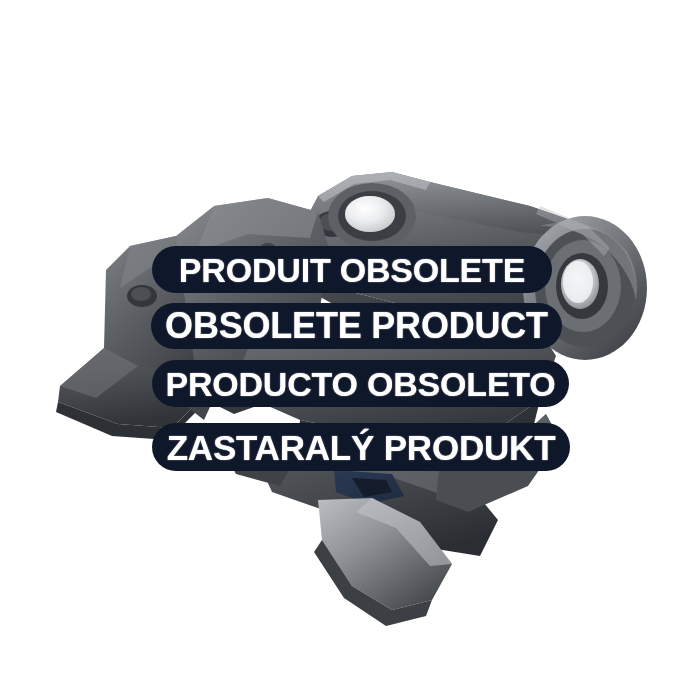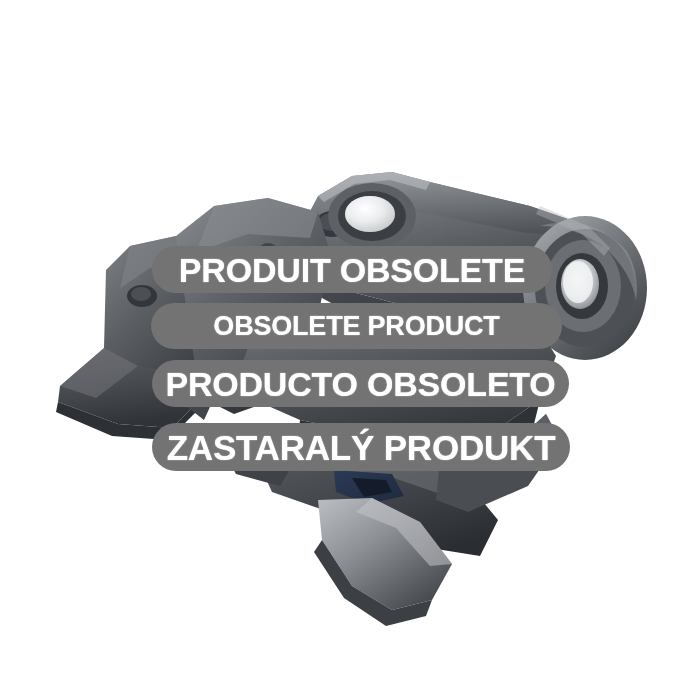--- a/index.html
+++ b/index.html
@@ -39,21 +39,21 @@
     left: 0;
     top: 240px;
     width: 700px;
     height: 240px;
   }
   .banner {
     position: absolute;
     display: flex;
     align-items: center;
     justify-content: center;
-    background: #737373;
+    background: #0f172a;
     border-radius: 999px;
     box-sizing: border-box;
     color: #ffffff;
     white-space: nowrap;
   }
   .banner-label {
     font-family: "Liberation Sans", sans-serif;
     font-weight: bold;
     font-size: 34px;
     letter-spacing: -0.2px;
@@ -63,21 +63,21 @@
        0 0 1px rgba(255,255,255,0.55),
        0 0 2px rgba(255,255,255,0.30);
   }
   
   #banner-fr { left: 152px; top: 6px;   width: 400px; height: 47px; }
   #banner-en { left: 151px; top: 63px;  width: 411px; height: 46px; }
   #banner-es { left: 152px; top: 120px; width: 417px; height: 47px; }
   #banner-cs { left: 152px; top: 183px; width: 418px; height: 48px; }
 
   #banner-fr .banner-label { font-size: 34px; }
-  #banner-en .banner-label { font-size: 27px; }
+  #banner-en .banner-label { font-size: 36px; }
   #banner-es .banner-label { font-size: 34px; }
   #banner-cs .banner-label { font-size: 35px; }
 </style>
 </head>
 <body>
 
 <div id="stage">
 
   <div id="product-photo">
     <svg viewBox="0 0 700 700" xmlns="http://www.w3.org/2000/svg">

